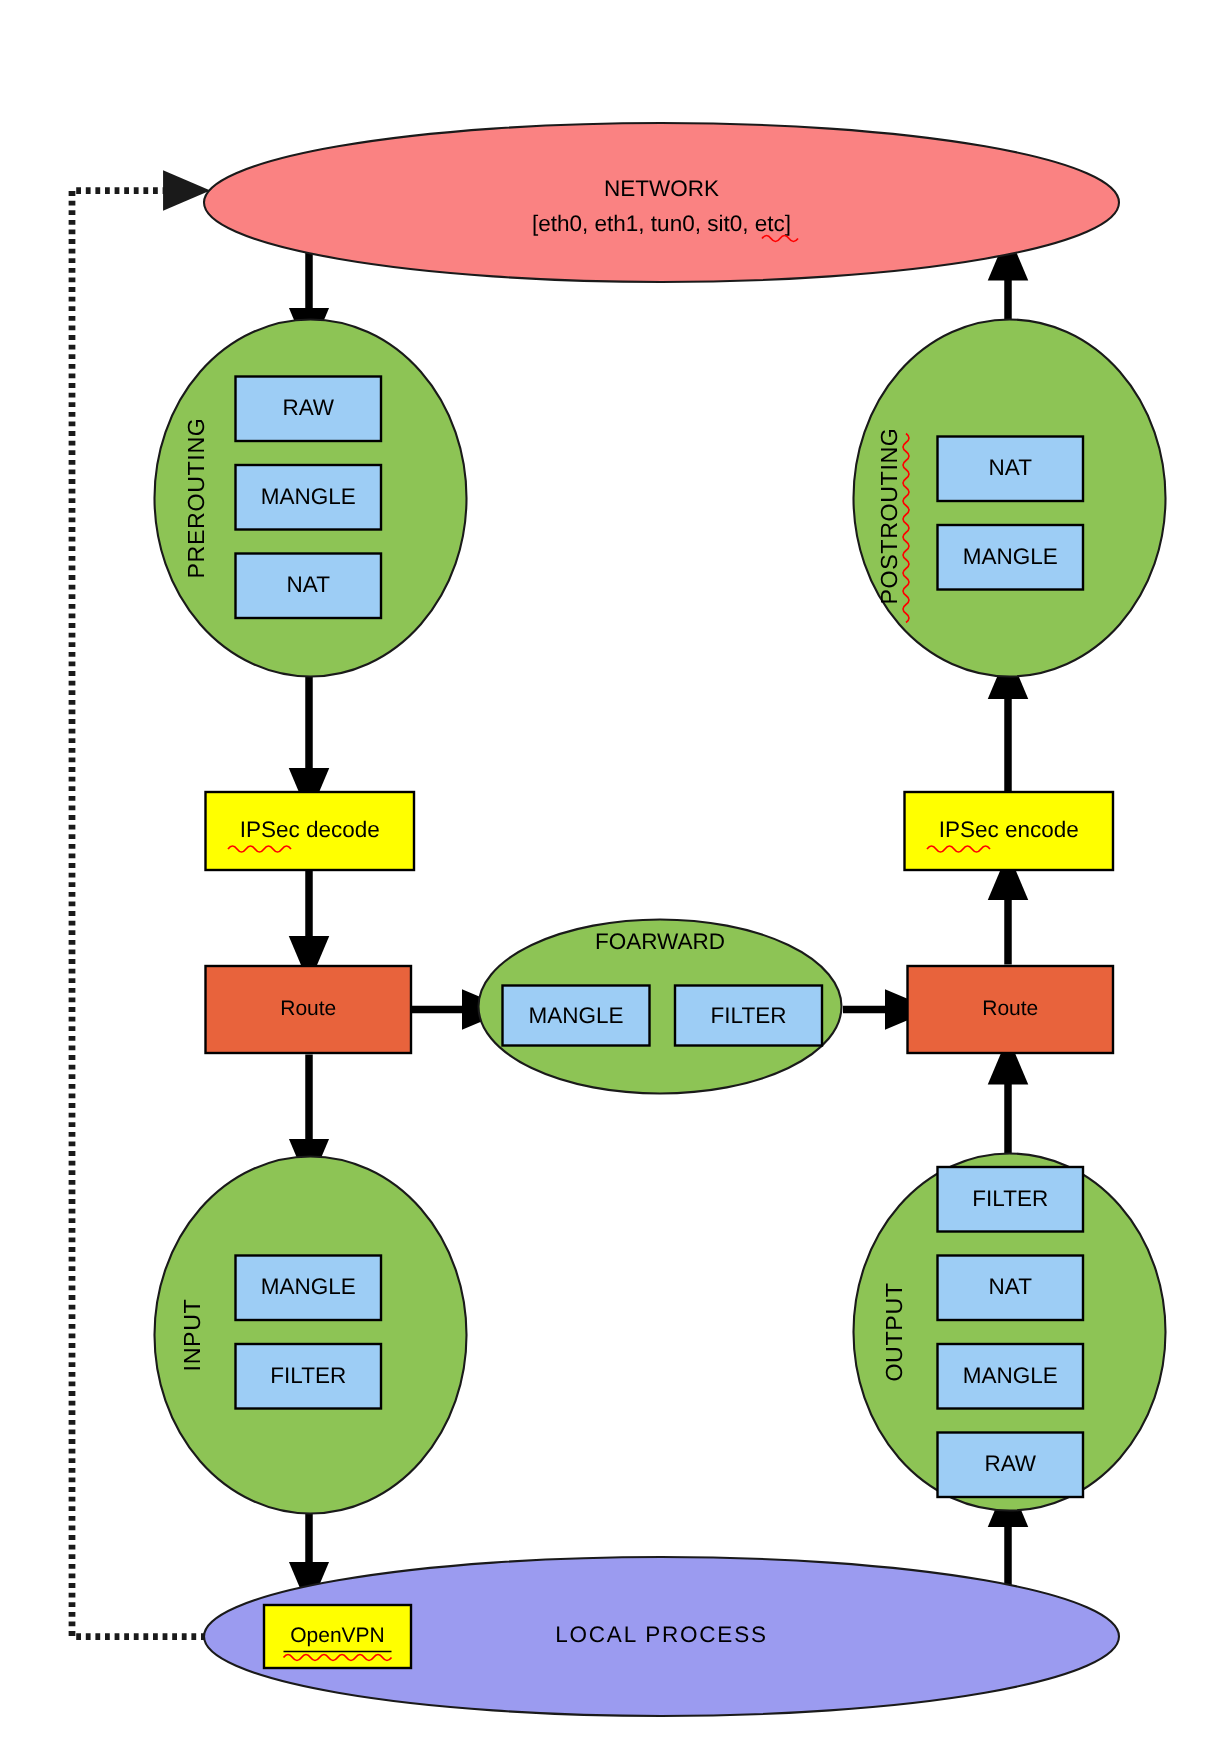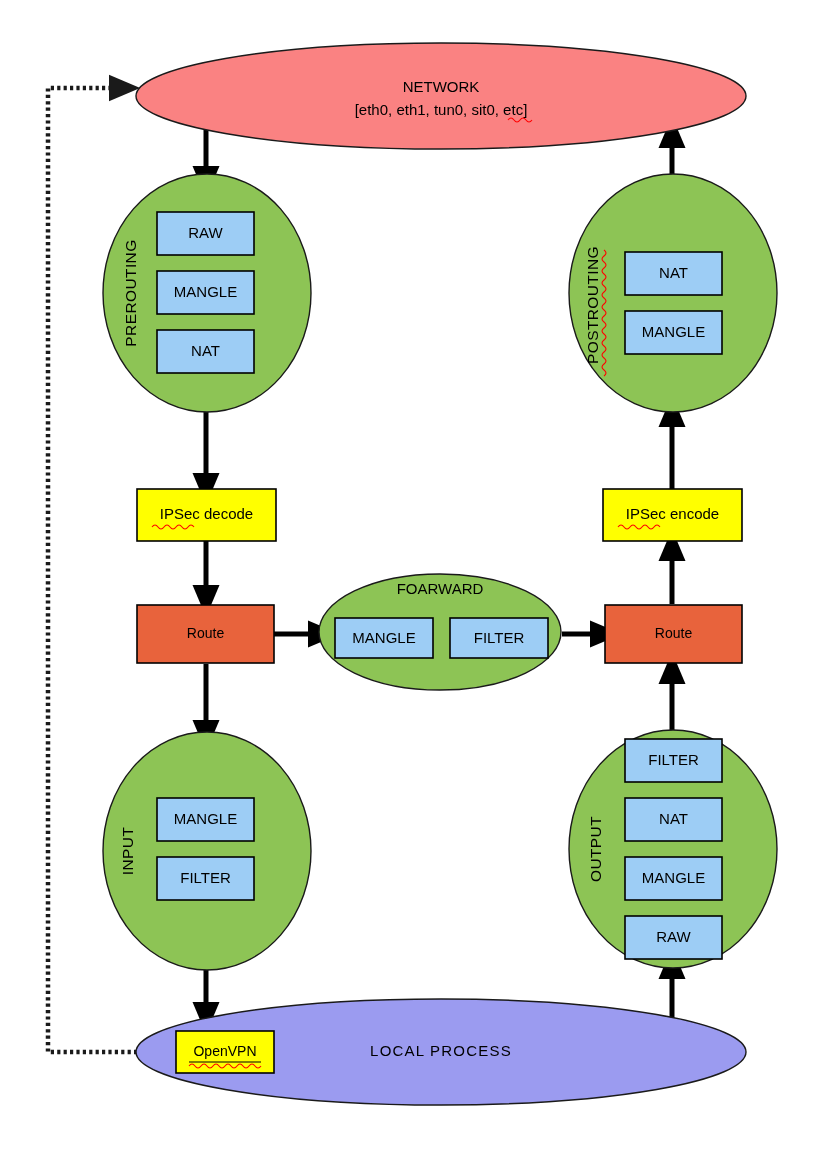--- a/index.html
+++ b/index.html
@@ -12,20 +12,21 @@
     width: 819px;
     height: 1158px;
     overflow: hidden;
     font-family: "Liberation Sans", sans-serif;
   }
   #diagram-root {
     position: relative;
     width: 819px;
     height: 858px;
     background: #ffffff;
+    margin-top: 39px;
   }
   svg#flow-svg {
     display: block;
     width: 819px;
     height: 1158px;
   }
   .shape-fill-net   { fill: #fa8282; }
   .shape-fill-chain { fill: #8dc455; }
   .shape-fill-local { fill: #9b9bf0; }
   .shape-fill-table { fill: #9dcdf5; }

